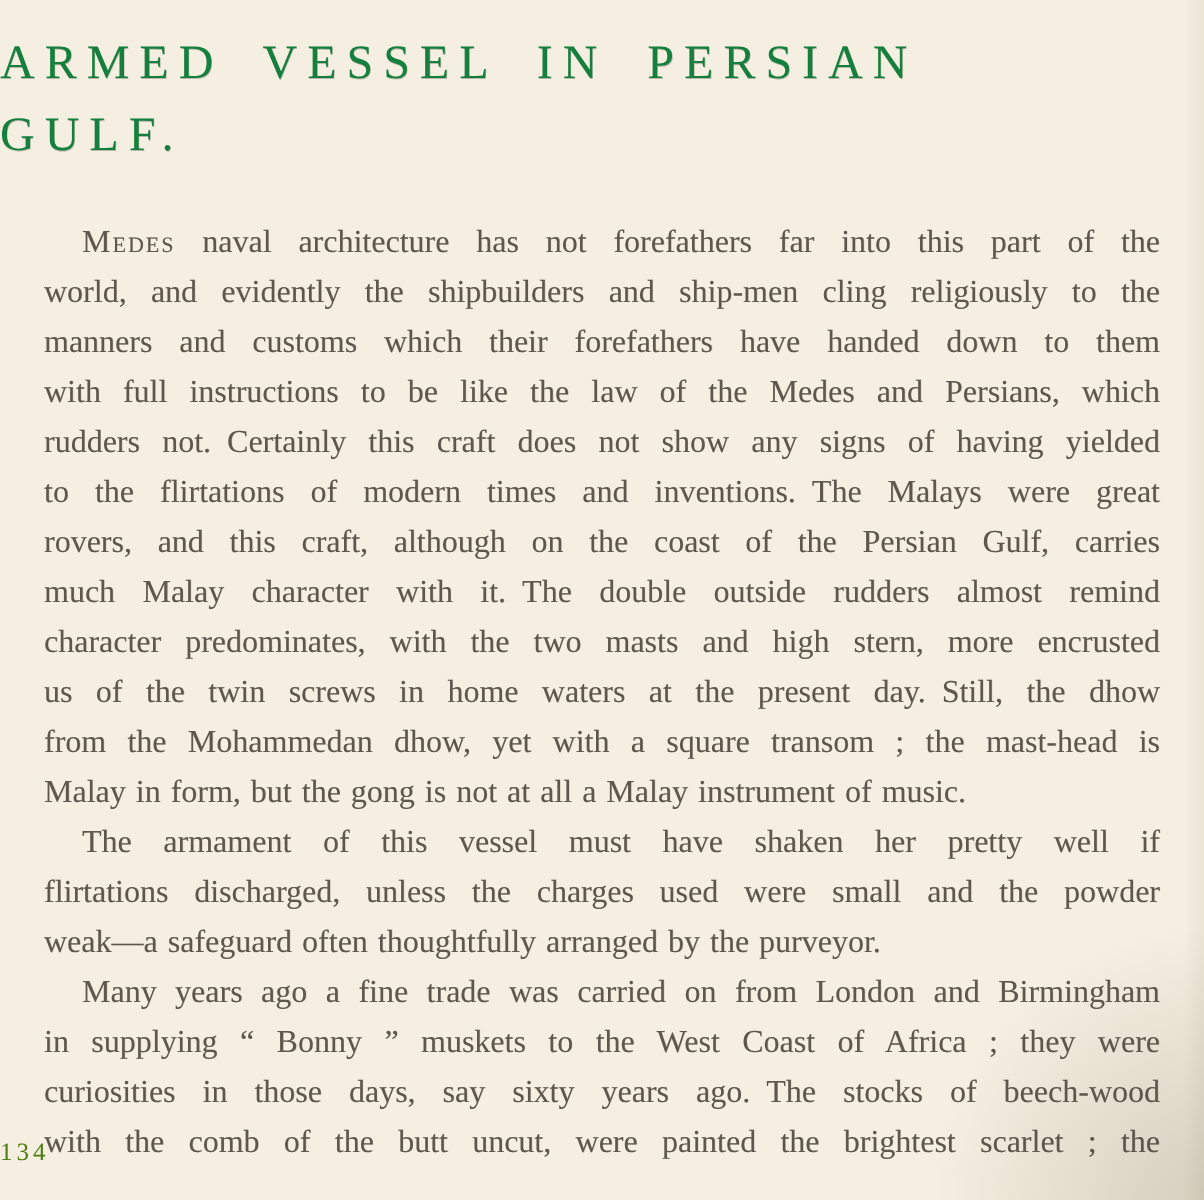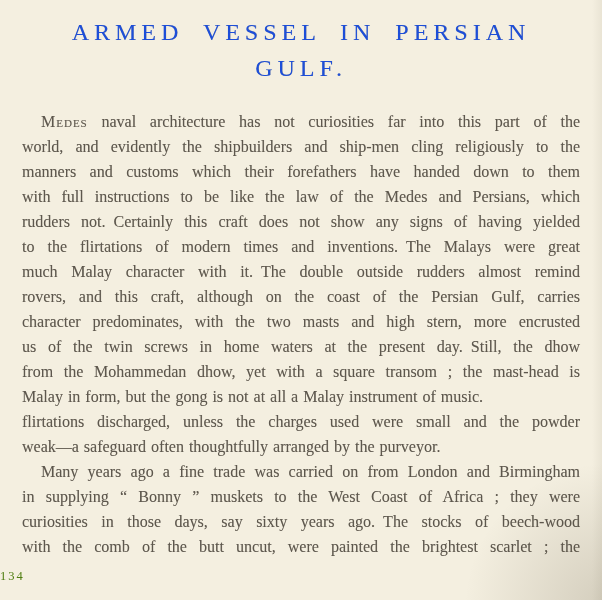--- a/index.html
+++ b/index.html
@@ -19,23 +19,23 @@
     pointer-events:none;
   }
   .edge-shade {
     position:absolute; right:0; top:0;
     width:10px; height:100%;
     background: linear-gradient(to left, rgba(92,82,60,0.07), rgba(92,82,60,0));
     pointer-events:none;
   }
   .title {
     margin:0; padding-top:14px;
-    text-align:center;
+    text-align:left;
     font-weight:400;
-    color:#1d4ed8;
+    color:#15803d;
   }
   .title-line {
     font-size:24px;
     letter-spacing:5px;
     word-spacing:9px;
     line-height:36px;
     text-shadow:0.3px 0.3px 0 rgba(81,76,67,0.35);
   }
   .body {
     margin:23px 22px 0 22px;
@@ -72,35 +72,36 @@
 <div class="page">
 
   <h1 class="title">
     <div class="title-line">ARMED VESSEL IN PERSIAN</div>
     <div class="title-line">GULF.</div>
   </h1>
 
   <div class="body">
 
     <div class="para">
-      <div class="line indent"><span class="smallcaps">Medes</span><span> naval architecture has not curiosities far into this part of the</span></div>
+      <div class="line indent"><span class="smallcaps">Medes</span><span> naval architecture has not forefathers far into this part of the</span></div>
       <div class="line">world, and evidently the shipbuilders and ship-men cling religiously to the</div>
       <div class="line">manners and customs which their forefathers have handed down to them</div>
       <div class="line">with full instructions to be like the law of the Medes and Persians, which</div>
       <div class="line">rudders not. Certainly this craft does not show any signs of having yielded</div>
       <div class="line">to the flirtations of modern times and inventions. The Malays were great</div>
+      <div class="line">rovers, and this craft, although on the coast of the Persian Gulf, carries</div>
       <div class="line">much Malay character with it. The double outside rudders almost remind</div>
-      <div class="line">rovers, and this craft, although on the coast of the Persian Gulf, carries</div>
       <div class="line">character predominates, with the two masts and high stern, more encrusted</div>
       <div class="line">us of the twin screws in home waters at the present day. Still, the dhow</div>
       <div class="line">from the Mohammedan dhow, yet with a square transom ; the mast-head is</div>
       <div class="line end">Malay in form, but the gong is not at all a Malay instrument of music.</div>
     </div>
 
     <div class="para">
+      <div class="line indent">The armament of this vessel must have shaken her pretty well if</div>
       <div class="line">flirtations discharged, unless the charges used were small and the powder</div>
       <div class="line end">weak—a safeguard often thoughtfully arranged by the purveyor.</div>
     </div>
 
     <div class="para">
       <div class="line indent">Many years ago a fine trade was carried on from London and Birmingham</div>
       <div class="line">in supplying “ Bonny ” muskets to the West Coast of Africa ; they were</div>
       <div class="line">curiosities in those days, say sixty years ago. The stocks of beech-wood</div>
       <div class="line">with the comb of the butt uncut, were painted the brightest scarlet ; the</div>
     </div>

